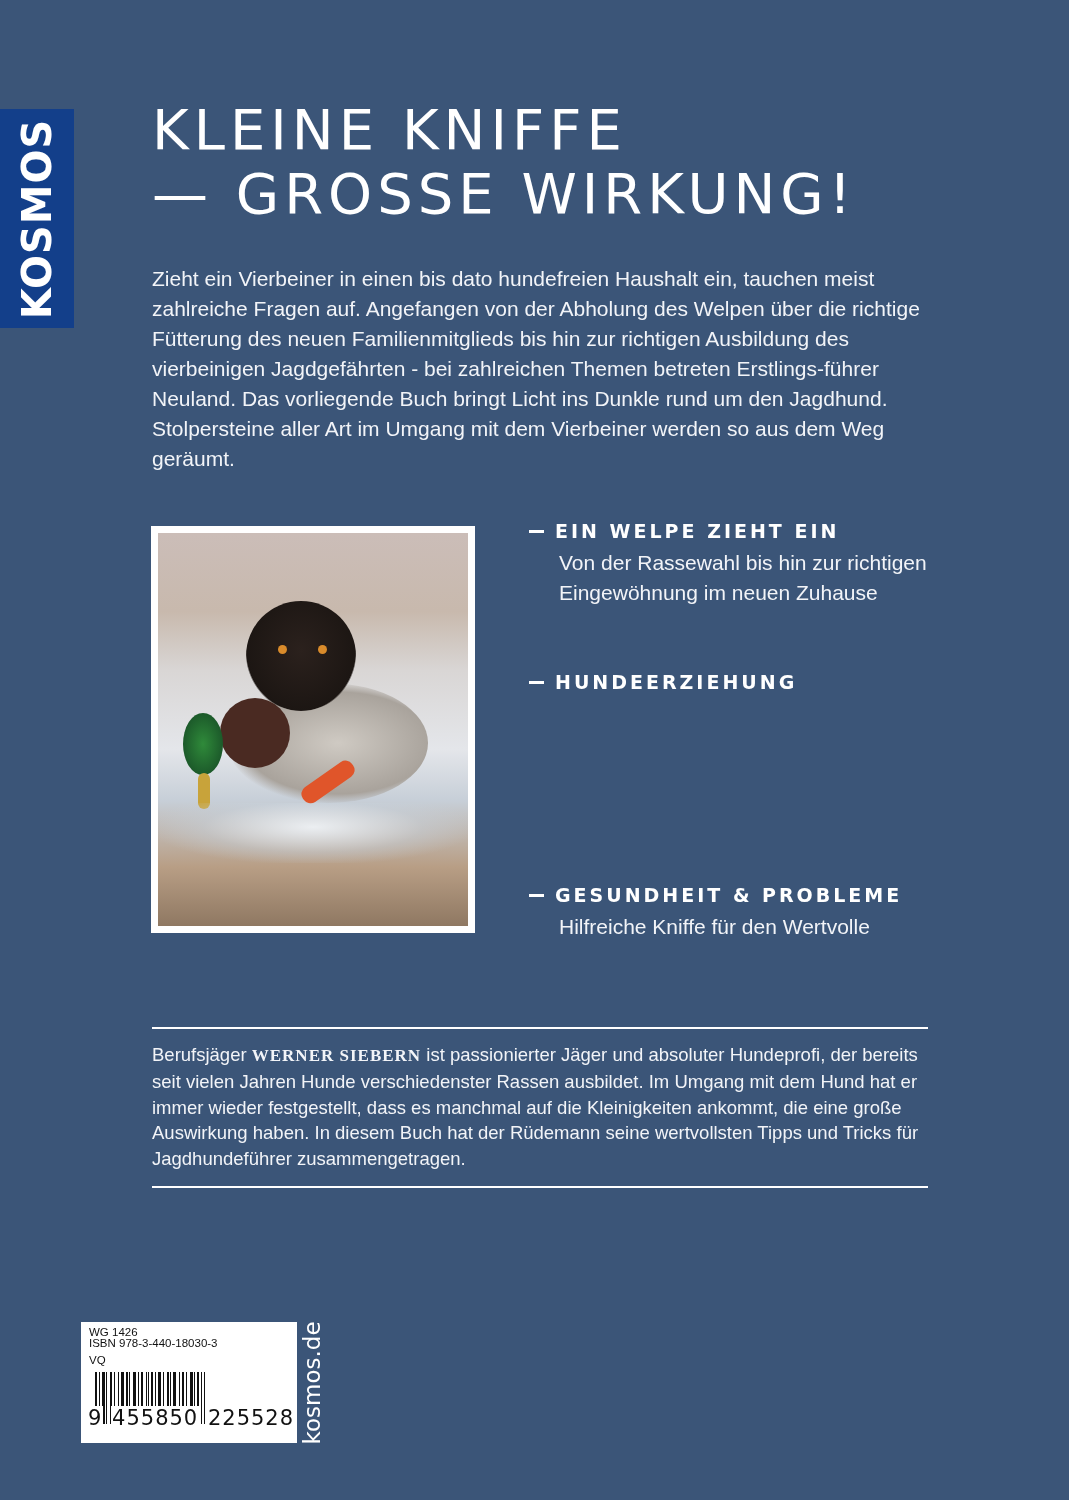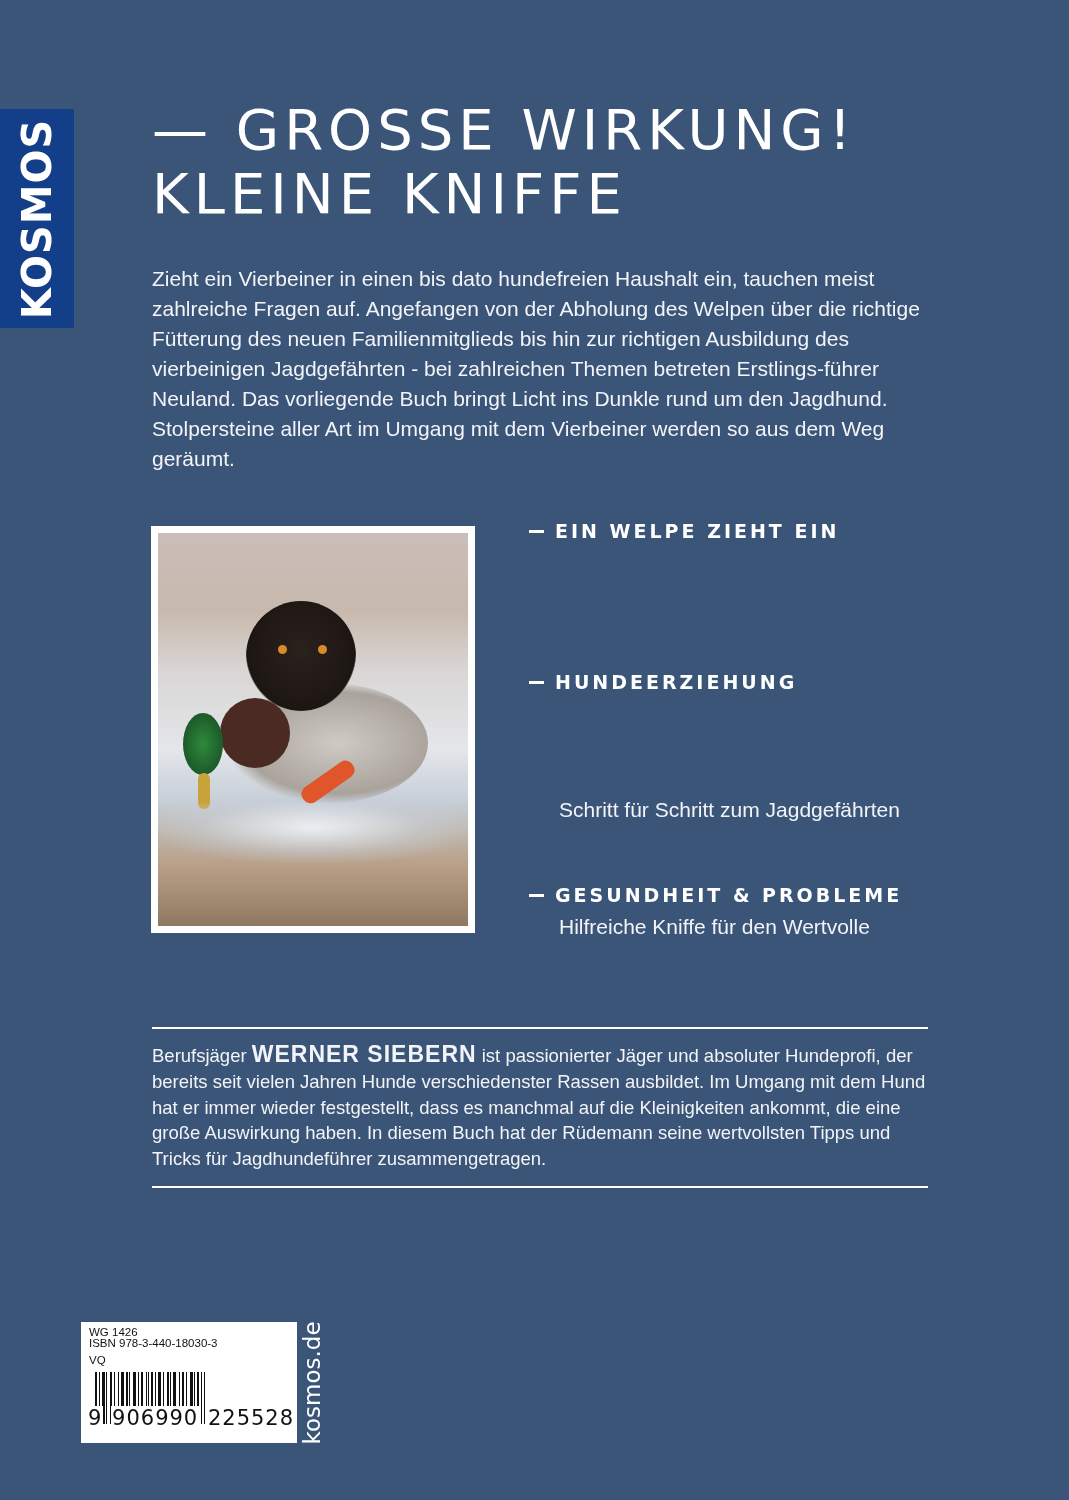--- a/index.html
+++ b/index.html
@@ -95,21 +95,21 @@
   .topic-desc {
     margin: 4px 0 0 30px; font-size: 21px; line-height: 30px; color: #f2f4f8;
   }
 
   
   .rule { position: absolute; left: 152px; width: 776px; height: 2px; background: #ffffff; }
   .bio {
     position: absolute; left: 152px; top: 1042px; width: 780px; margin: 0;
     font-size: 18.5px; line-height: 25.8px; color: #f2f4f8;
   }
-  .bio strong { font-family: Liberation Sans, sans-serif; font-weight: bold; letter-spacing: 1px; font-size: 23px; margin-top: 44px; }
+  .bio strong { font-family: Liberation Serif, serif; font-weight: bold; letter-spacing: 1px; font-size: 17px; margin-top: 44px; }
 
   
   .barcode-box {
     position: absolute; left: 81px; top: 1322px; width: 216px; height: 121px;
     background: #ffffff; color: #111111;
   }
   .bc-line { position: absolute; left: 8px; font-size: 11.5px; line-height: 14px; white-space: nowrap; }
   .bc-bars { position: absolute; left: 14px; top: 50px; width: 190px; height: 52px; display: flex; align-items: stretch; }
   .bc-bars i { display: block; background: #111; height: 100%; }
   .bc-digits {
@@ -126,22 +126,22 @@
 </head>
 <body>
 
 <div class="cover">
 
   <div class="badge">
     <div class="badge-text">KOSMOS</div>
   </div>
 
   <h1 class="headline">
+    <span>KLEINE KNIFFE</span>
     <span>— GROSSE WIRKUNG!</span>
-    <span>KLEINE KNIFFE</span>
   </h1>
 
   <p class="intro">Zieht ein Vierbeiner in einen bis dato hundefreien Haushalt ein, tauchen meist zahlreiche Fragen auf. Angefangen von der Abholung des Welpen über die richtige Fütterung des neuen Familienmitglieds bis hin zur richtigen Ausbildung des vierbeinigen Jagdgefährten - bei zahlreichen Themen betreten Erstlings-führer Neuland. Das vorliegende Buch bringt Licht ins Dunkle rund um den Jagdhund. Stolpersteine aller Art im Umgang mit dem Vierbeiner werden so aus dem Weg geräumt.</p>
 
   <div class="photo-frame">
     <div class="photo" title="Dark wet spaniel retrieving a mallard duck from water">
       <div class="duck-body"></div>
       <div class="dog-head"></div>
       <div class="eye l"></div>
       <div class="eye r"></div>
@@ -152,29 +152,29 @@
       <div class="splash"></div>
     </div>
   </div>
 
   <div class="topics">
     <div class="topic" style="top:0px;">
       <div class="topic-title">
           <span class="dash"></span>
           <span>EIN WELPE ZIEHT EIN</span>
         </div>
+      <div class="topic-desc">Von der Rassewahl bis hin zur richtigen Eingewöhnung im neuen Zuhause</div>
     </div>
     <div class="topic" style="top:151px;">
       <div class="topic-title">
           <span class="dash"></span>
           <span>HUNDEERZIEHUNG</span>
         </div>
     </div>
     <div class="topic" style="top:273px;">
-      <div class="topic-desc">Schritt für Schritt zum Jagdgefährten</div>
     </div>
     <div class="topic" style="top:364px;">
       <div class="topic-title">
           <span class="dash"></span>
           <span>GESUNDHEIT &amp; PROBLEME</span>
         </div>
       <div class="topic-desc">Hilfreiche Kniffe für den Wertvolle</div>
     </div>
   </div>
 
@@ -211,17 +211,17 @@
         <i style="width:3px;margin-right:3px"></i>
         <i style="width:1px;margin-right:2px"></i>
         <i style="width:2px;margin-right:2px"></i>
         <i style="width:1px;margin-right:3px"></i>
         <i style="width:3px;margin-right:1px"></i>
         <i style="width:1px;margin-right:2px"></i>
         <i style="width:2px;margin-right:2px"></i>
         <i style="width:1px;margin-right:2px"></i>
         <i style="width:1px;margin-right:0"></i>
     </div>
-    <div class="bc-digits"><span>9</span> <span>906990</span> <span>225528</span></div>
+    <div class="bc-digits"><span>9</span> <span>455850</span> <span>225528</span></div>
   </div>
 
   <div class="website">kosmos.de</div>
 </div>
 
 </body></html>

